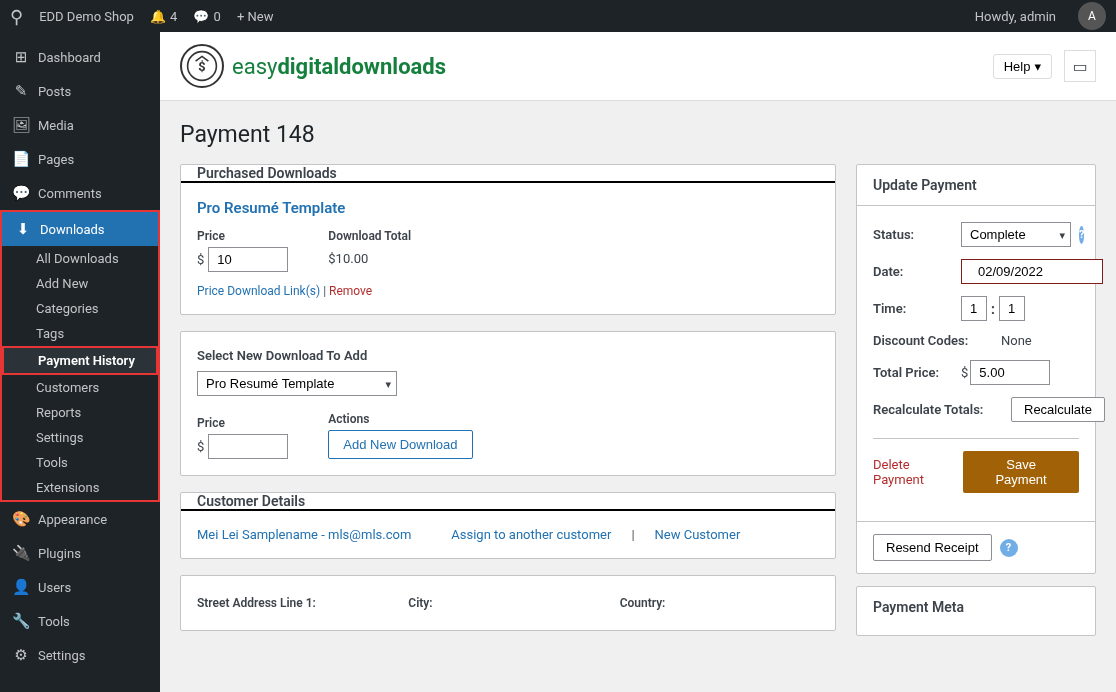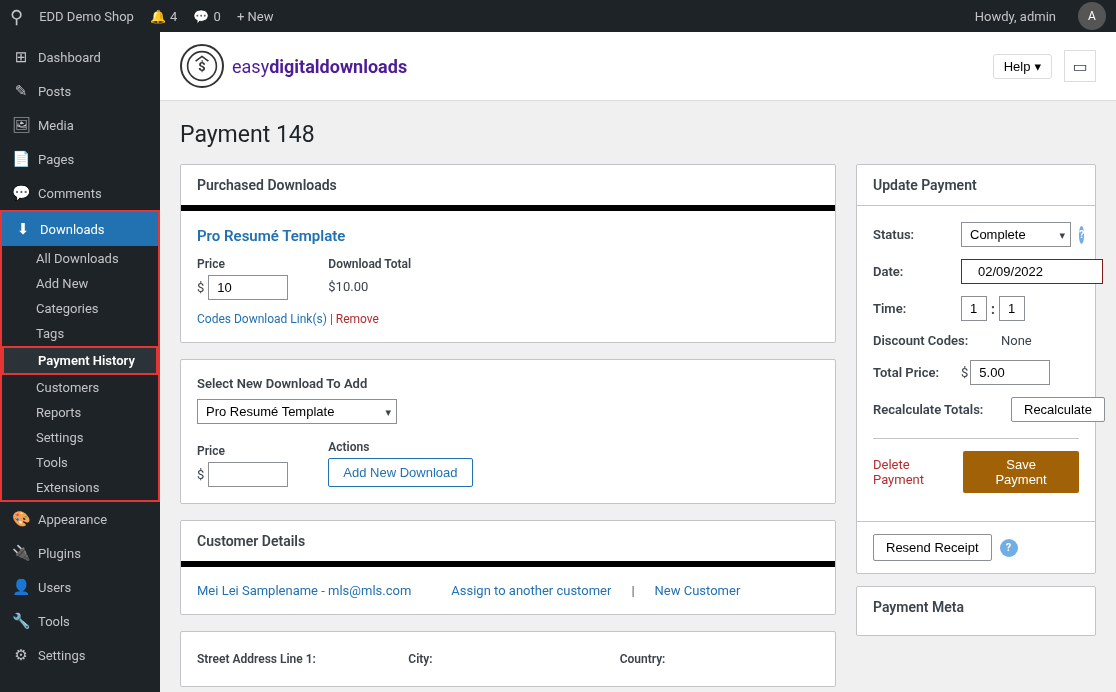--- a/index.html
+++ b/index.html
@@ -74,21 +74,21 @@
       border-bottom: 1px solid #dcdcde;
     }
     .edd-logo { display: flex; align-items: center; gap: 8px; }
     .edd-logo-icon {
       width: 44px; height: 44px;
       border: 2px solid #333;
       border-radius: 50%;
       display: flex; align-items: center; justify-content: center;
       font-size: 18px;
     }
-    .edd-logo-text { font-size: 18px; color: #4c1d95; }
+    .edd-logo-text { font-size: 22px; color: #15803d; }
     .edd-logo-text span { font-weight: 700; }
     .edd-header-right { display: flex; align-items: center; gap: 12px; }
     .help-btn {
       background: #fff;
       border: 1px solid #dcdcde;
       padding: 4px 10px;
       cursor: pointer;
       font-size: 13px;
       border-radius: 3px;
       display: flex; align-items: center; gap: 4px;
@@ -116,22 +116,22 @@
     }
 
     
     .card {
       background: #fff;
       border: 1px solid #c3c4c7;
       border-radius: 2px;
       margin-bottom: 16px;
     }
     .card-header {
-      padding: 12px 16px;
-      border-bottom: 6px solid #000000;
+      padding: 0 16px;
+      border-bottom: 2px solid #000000;
       font-weight: 600;
       font-size: 14px;
     }
     .card-body { padding: 16px; }
 
     
     .product-link { color: #2271b1; text-decoration: none; font-size: 15px; font-weight: 600; display: block; margin-bottom: 12px; }
 
     .price-row { display: flex; gap: 40px; margin-bottom: 12px; }
     .price-group label { display: block; font-size: 12px; margin-bottom: 4px; font-weight: 600; }
@@ -408,21 +408,21 @@
                     <span class="price-symbol">$</span>
                     <input type="text" class="price-input" value="10" style="">
                   </div>
                 </div>
                 <div class="price-group">
                   <label>Download Total</label>
                   <div class="download-total">$10.00</div>
                 </div>
               </div>
               <div class="copy-link-row">
-                <a href="#">Codes Download Link(s)</a>
+                <a href="#">Price Download Link(s)</a>
                 <span> | </span>
                 <a href="#" class="remove-link">Remove</a>
               </div>
             </div>
           </div>
 
           <div class="card">
             <div class="card-body">
               <div class="select-label">Select New Download To Add</div>
               <div class="select-download-row">

